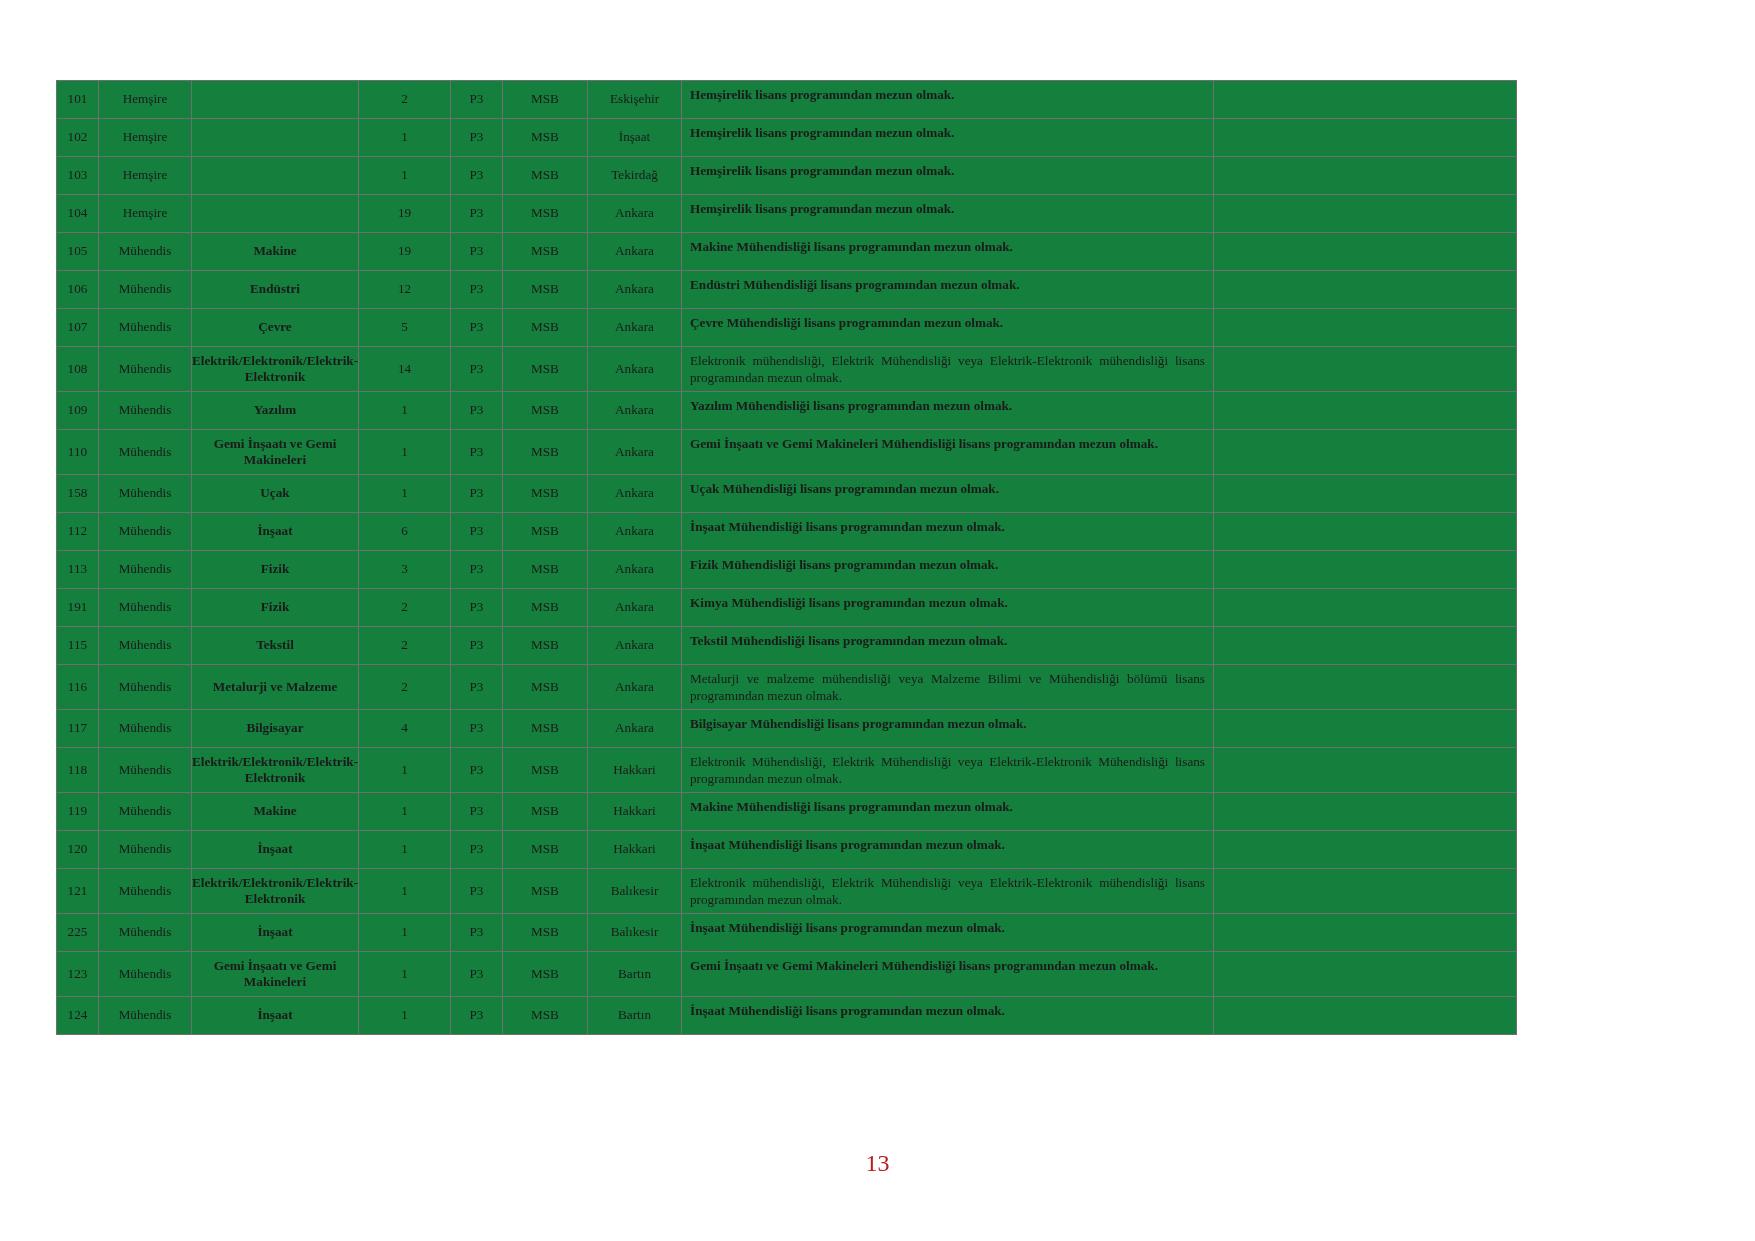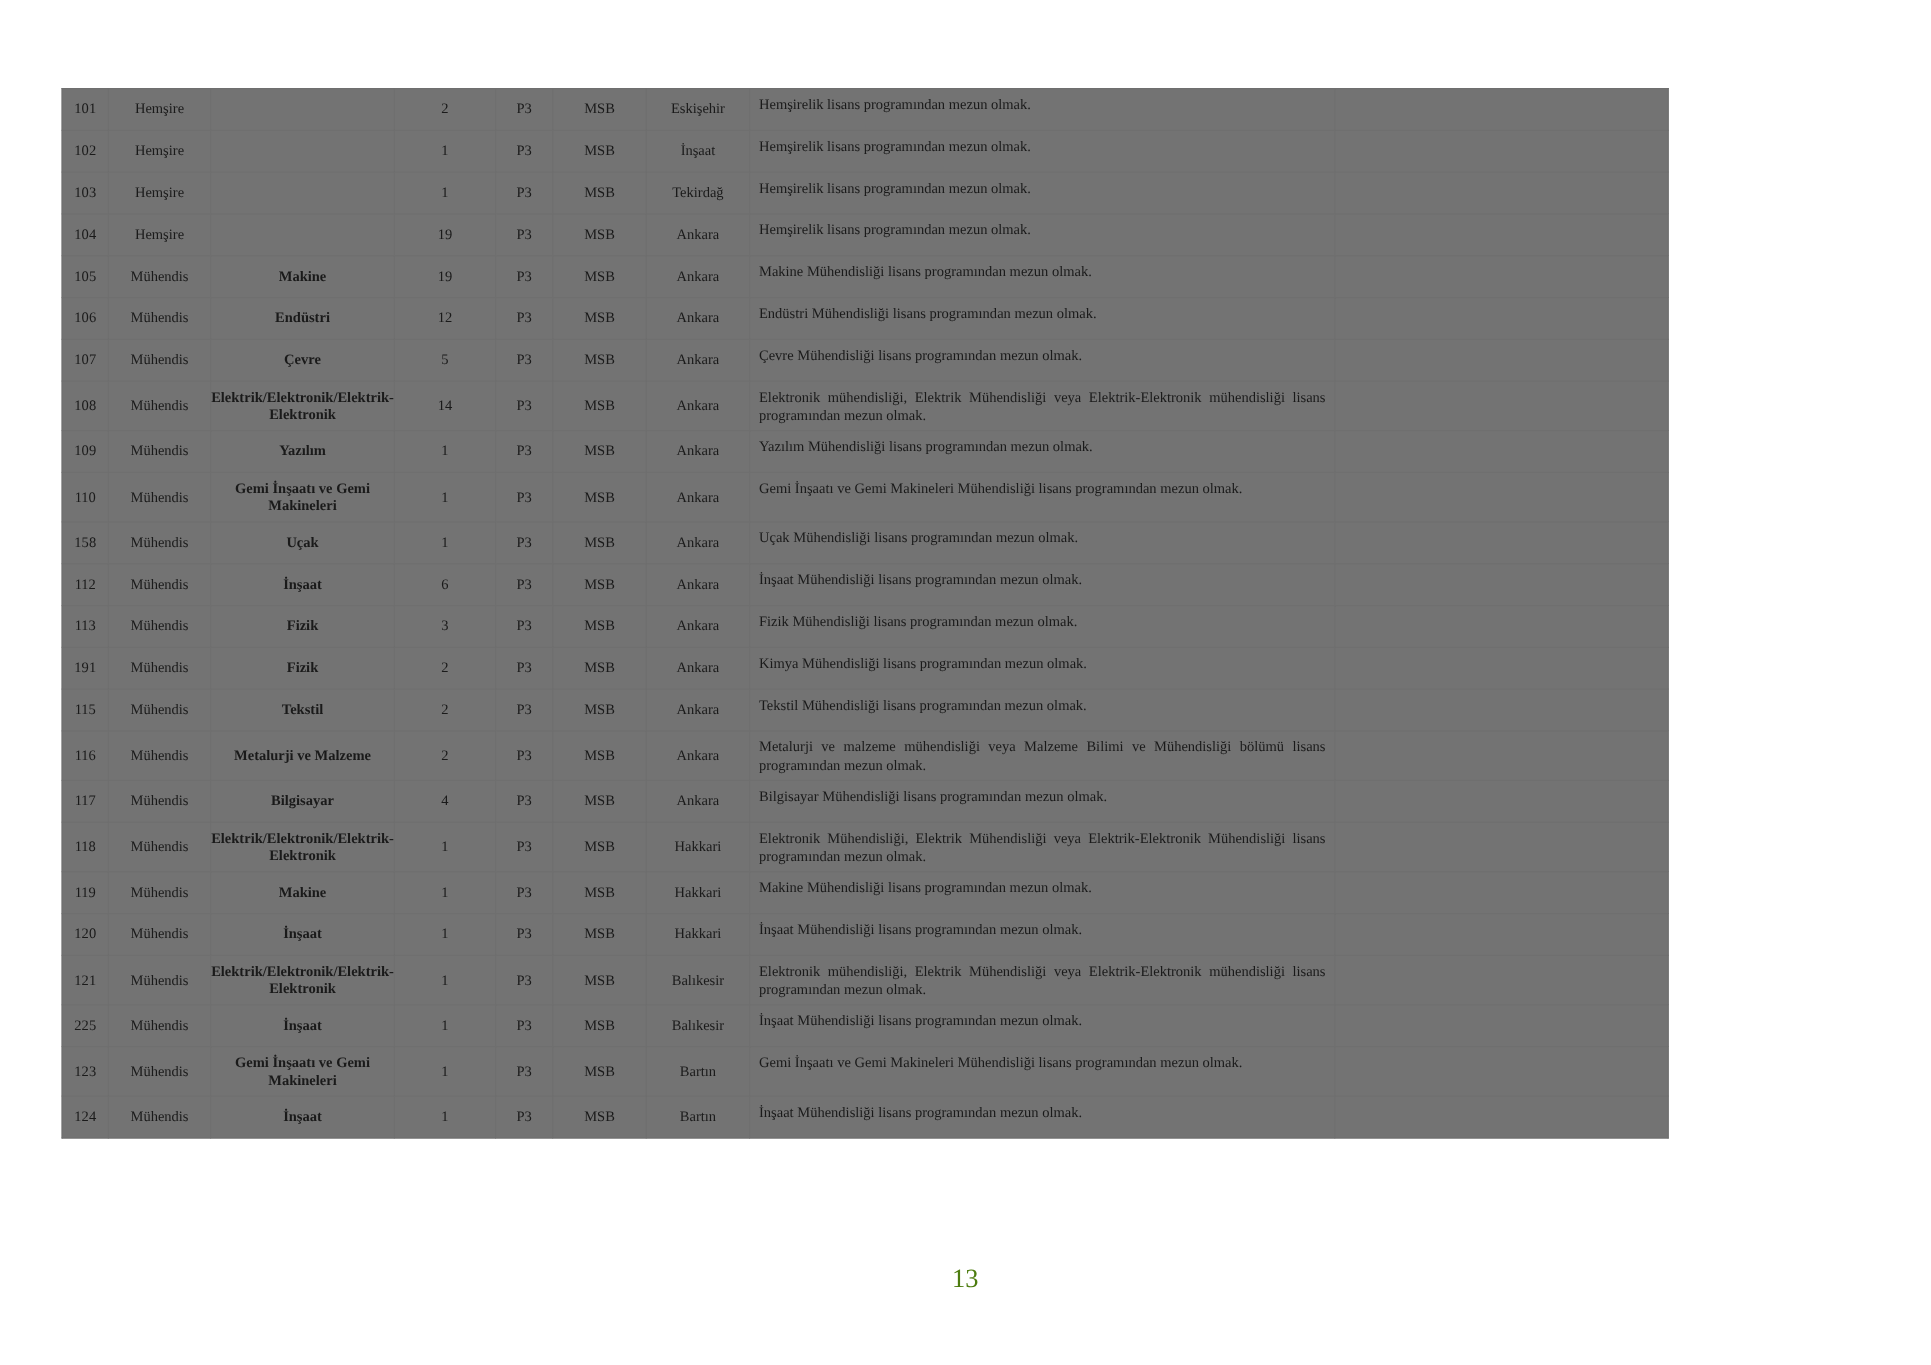--- a/index.html
+++ b/index.html
@@ -28,21 +28,21 @@
     position: absolute;
     left: 56px;
     top: 80px;
     width: 1460px;
   }
 
   table.listing {
     border-collapse: collapse;
     table-layout: fixed;
     width: 1460px;
-    background: #737373;
+    background: #15803d;
   }
 
   table.listing td {
     border: 1px solid #6f6f6f;
     padding: 0;
     vertical-align: middle;
     font-size: 13.2px;
     line-height: 1.22;
     color: #1a1a1a;
   }
@@ -72,40 +72,40 @@
   td.req   > .cell { display: block; padding: 5px 8px 5px 8px; }
 
   .req-text {
     text-align: justify;
     text-justify: inter-word;
     font-size: 13.2px;
     line-height: 1.30;
     margin: 0;
     hyphens: none;
   }
-  .req-text.single { text-align: left; }
+  .req-text.single { text-align: left; font-weight: bold; }
 
   tr.r-normal td > .cell { height: 37px; }
   tr.r-tall   td > .cell { height: 44px; }
 
   .branch-two {
     text-align: center;
     line-height: 1.22;
     font-weight: bold;
   }
 
   .page-number {
     position: absolute;
     left: 0;
     top: 1150px;
     width: 1755px;
     text-align: center;
     font-size: 24px;
     font-family: "Liberation Serif", "DejaVu Serif", serif;
-    color: #4d7c0f;
+    color: #b91c1c;
   }
 </style>
 </head>
 <body>
 
 <div class="page">
 
   <div class="table-wrap">
     <table class="listing">
       <colgroup>

